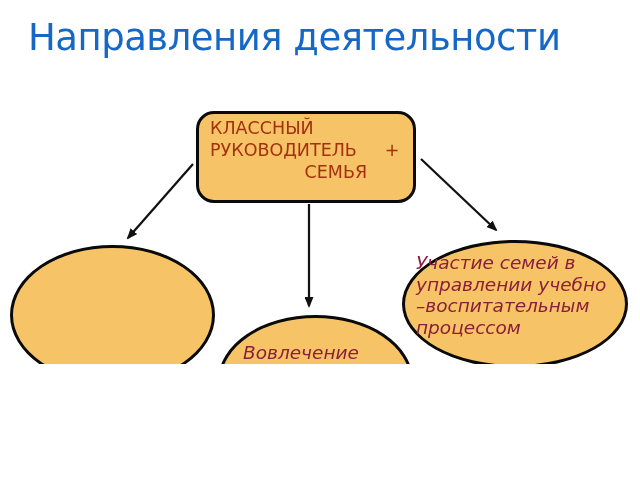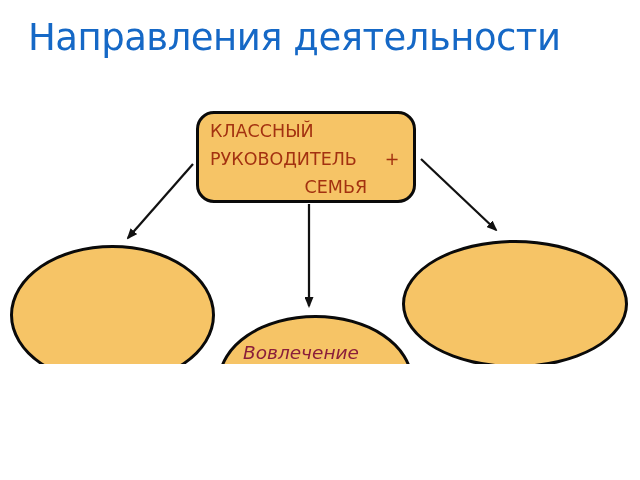--- a/index.html
+++ b/index.html
@@ -56,21 +56,21 @@
   .shape-text {
     position: absolute;
     z-index: 3;
     white-space: pre-wrap;
     pointer-events: none;
   }
   .box-text {
     left: 210px;
     top: 117px;
     font-size: 17.5px;
-    line-height: 28px;
+    line-height: 22px;
     color: var(--c-box_text, #A33110);
   }
   .ellipse-text {
     font-style: italic;
     font-size: 18.5px;
     line-height: 21.5px;
     color: var(--c-ellipse_text, #8B1E3A);
   }
   .text-left   { left: 28px;  top: 262px; }
   .text-middle { left: 243px; top: 342px; }
@@ -103,14 +103,18 @@
 РУКОВОДИТЕЛЬ     +
                  СЕМЬЯ</div>
 
 
   <div class="shape-text ellipse-text text-middle">Вовлечение
 родителей в
 учебно
 -воспитательны
 й процесс</div>
 
+  <div class="shape-text ellipse-text text-right">Участие семей в
+управлении учебно
+–воспитательным
+процессом</div>
 
 </div>
 
 </body></html>

